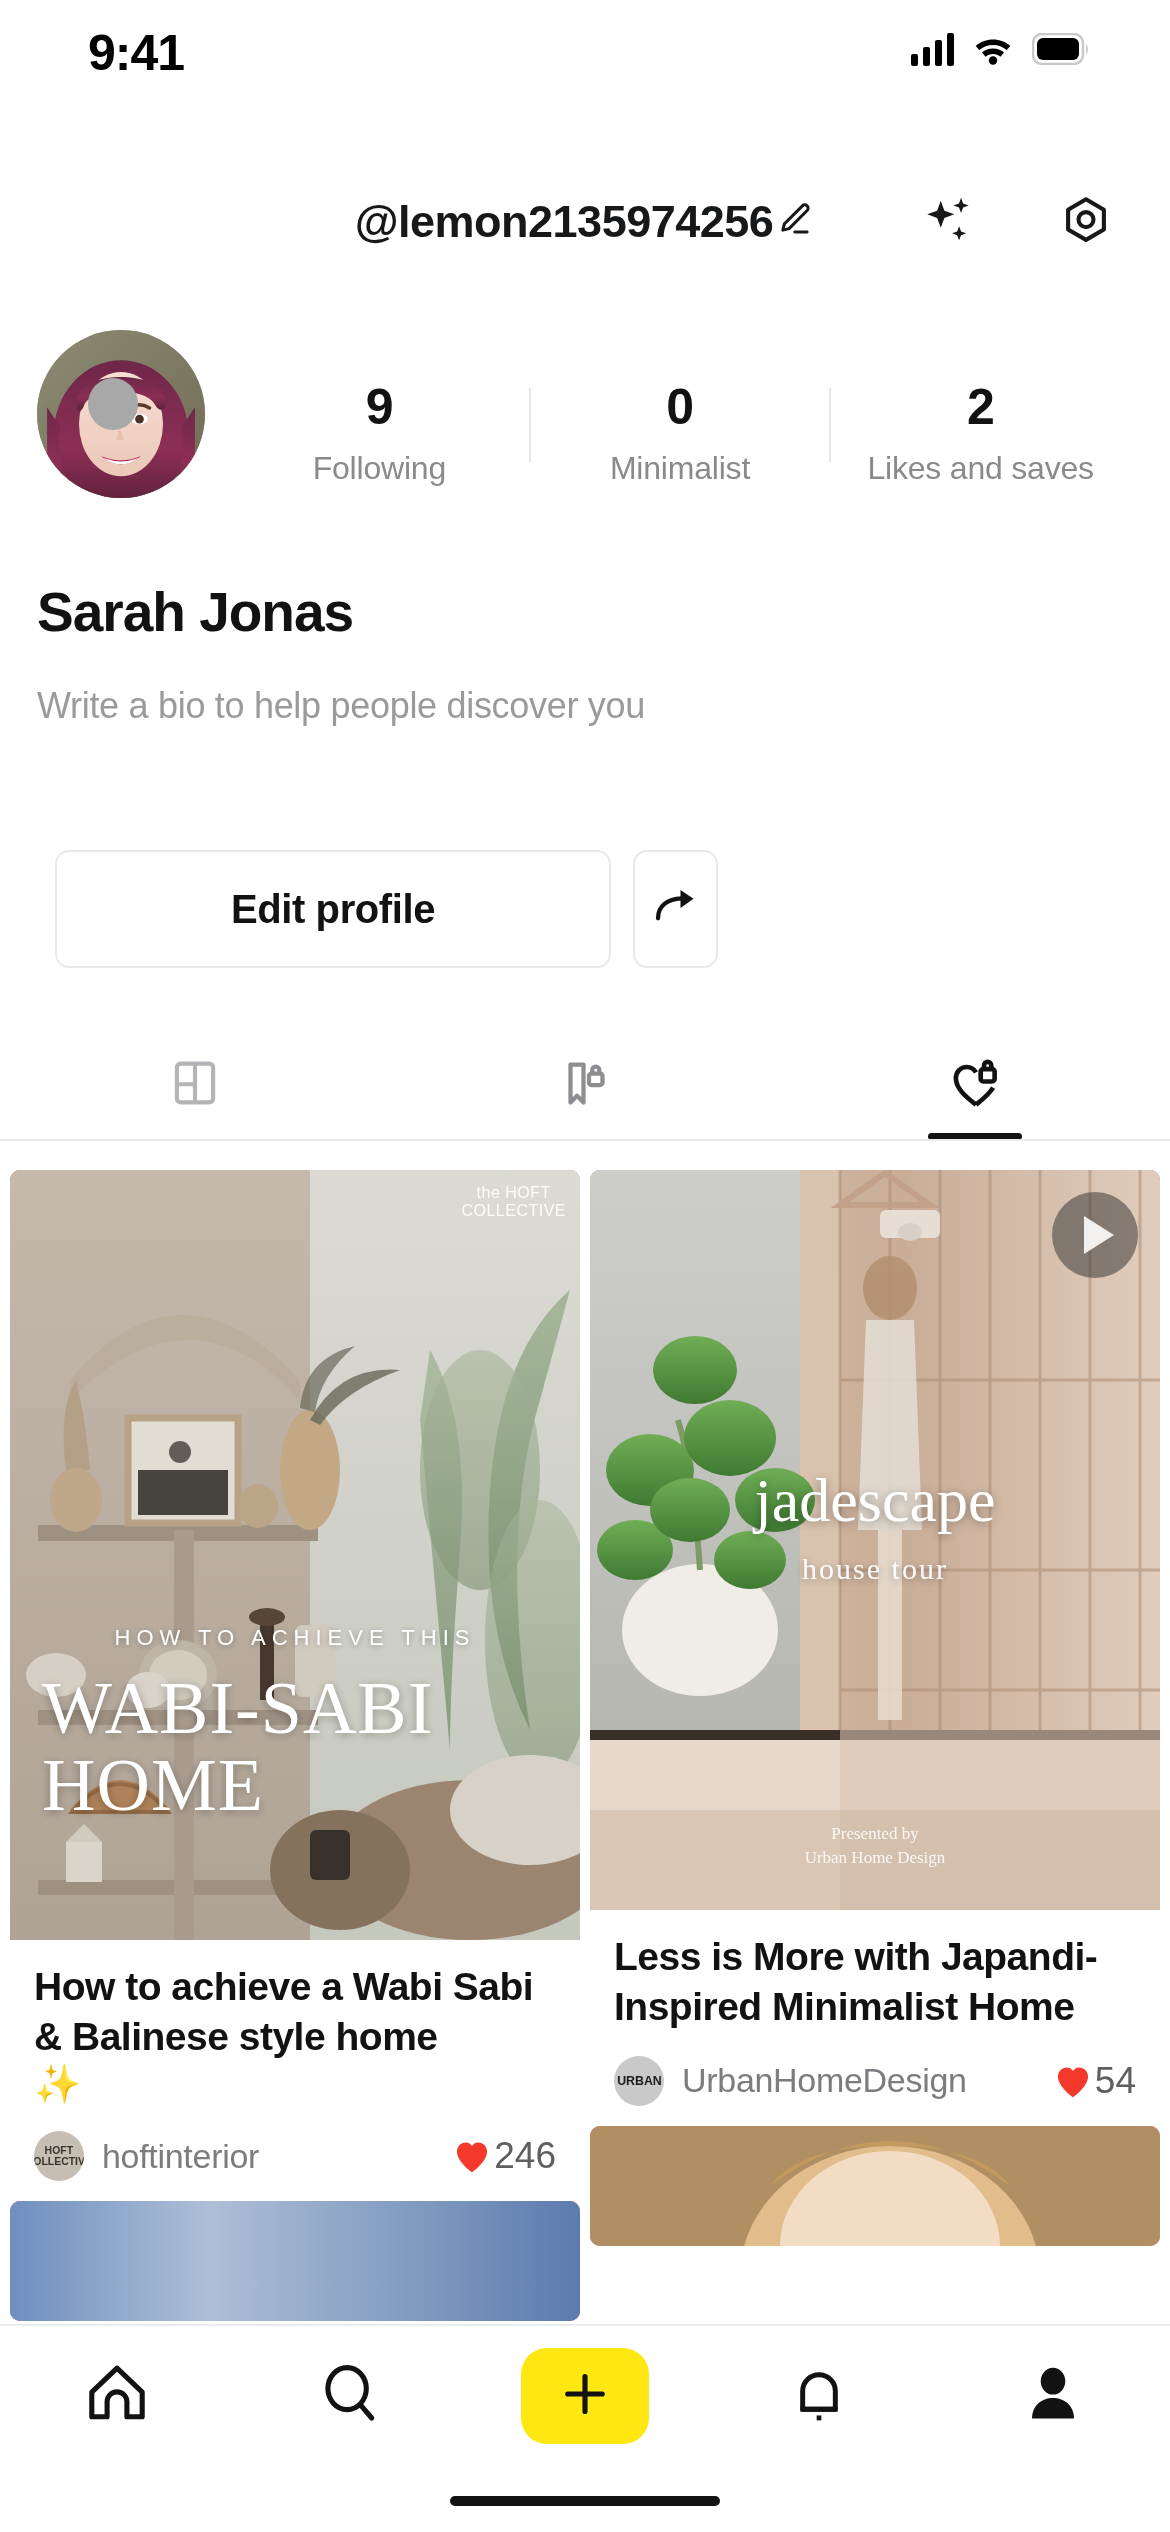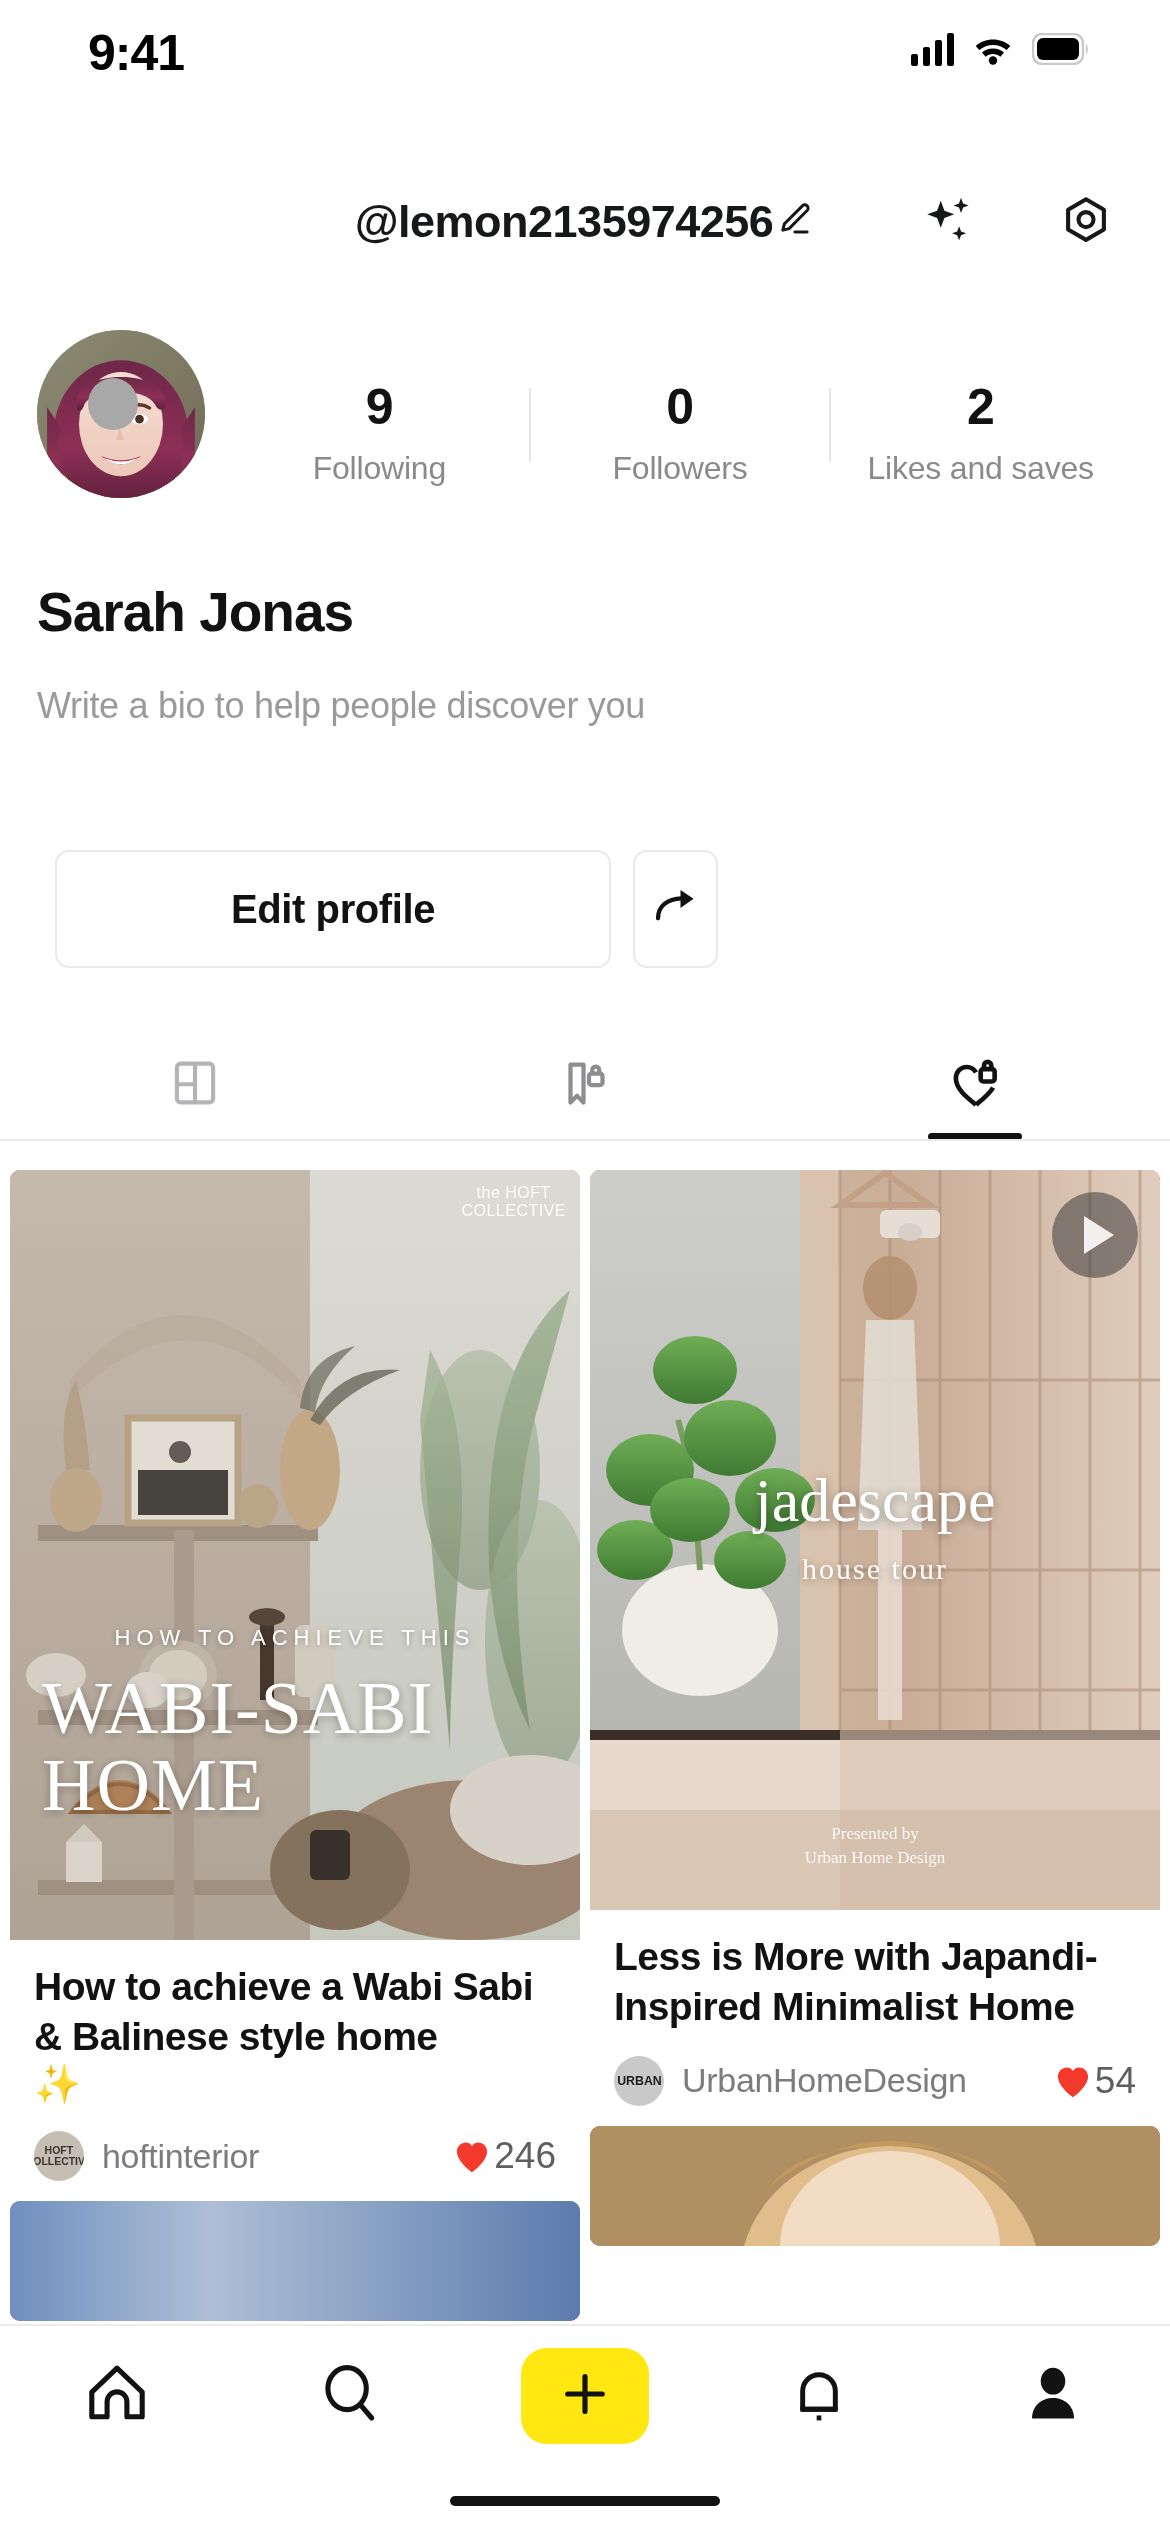--- a/index.html
+++ b/index.html
@@ -202,21 +202,21 @@
   </div>
 
   <div class="stats">
     <div class="stat">
       <div class="num">9</div>
       <div class="lbl">Following</div>
     </div>
     <div class="divider"></div>
     <div class="stat">
       <div class="num">0</div>
-      <div class="lbl">Followers</div>
+      <div class="lbl">Minimalist</div>
     </div>
     <div class="divider"></div>
     <div class="stat">
       <div class="num">2</div>
       <div class="lbl">Likes and saves</div>
     </div>
   </div>
 
   <div class="dot-badge"></div>
   <div class="displayname">Sarah Jonas</div>

